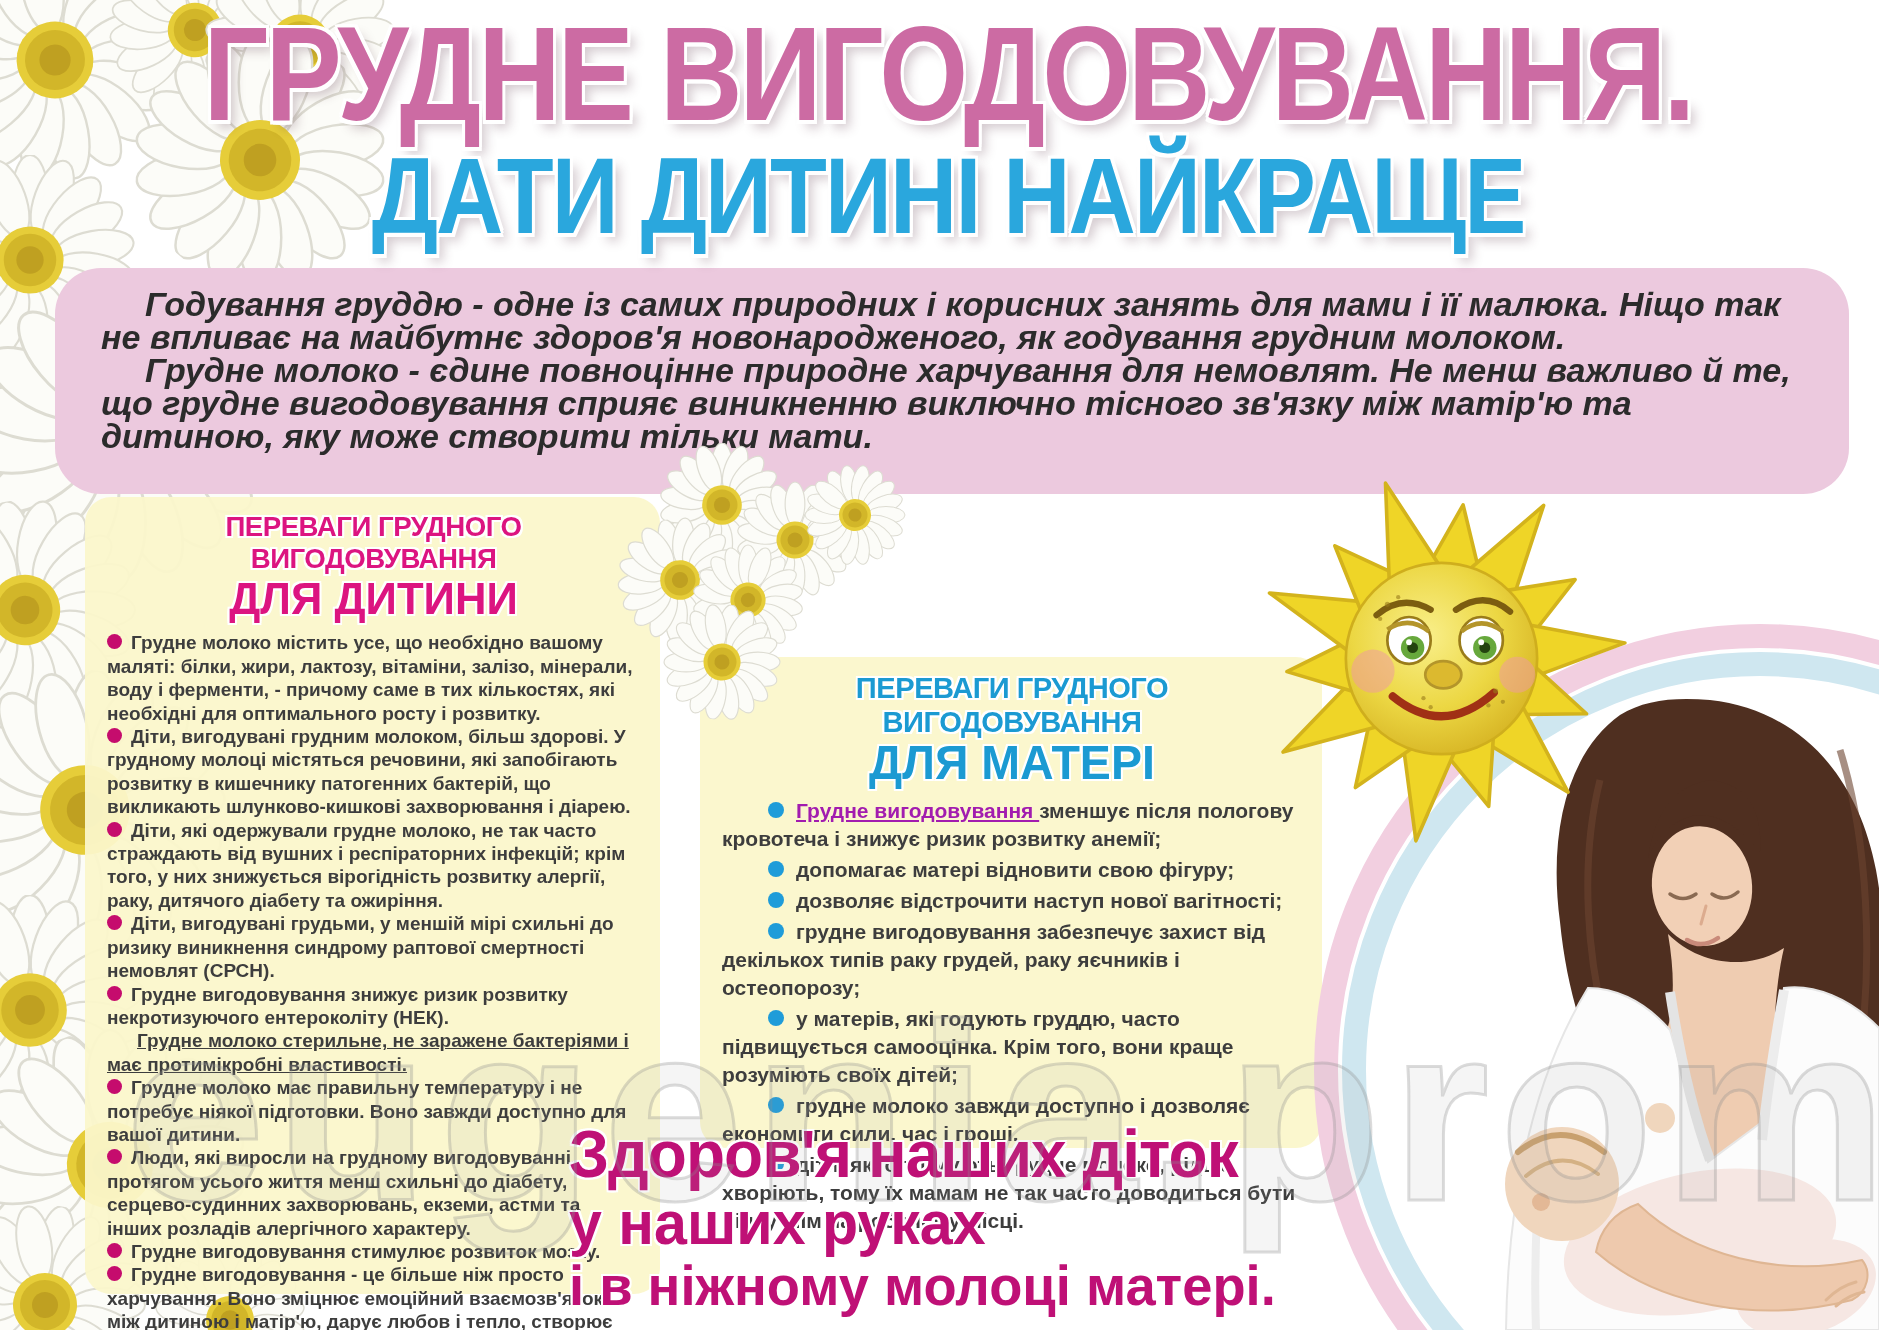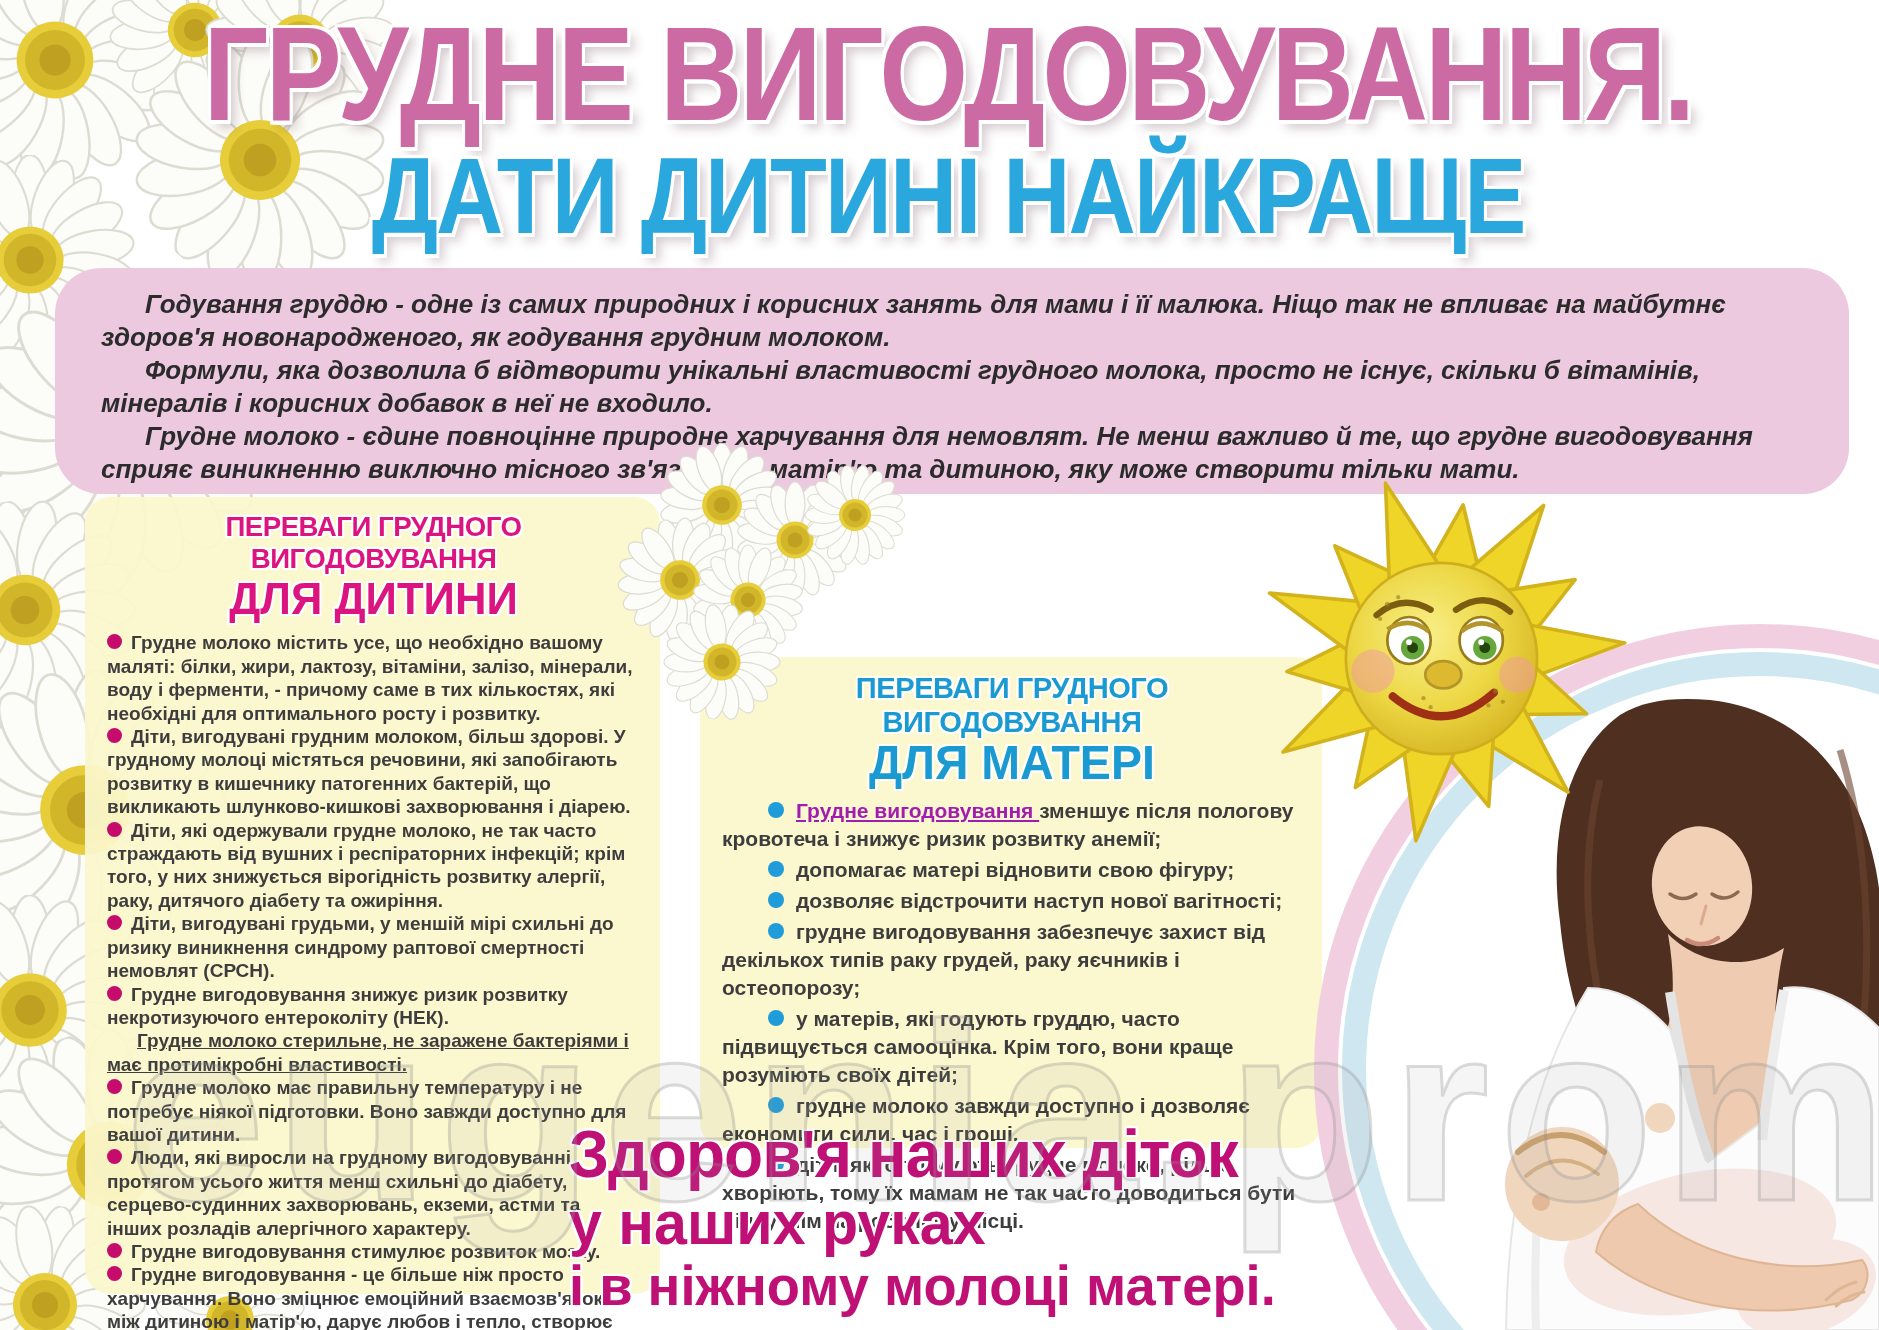--- a/index.html
+++ b/index.html
@@ -33,21 +33,21 @@
     color:#2aa7dd; transform:scale(.96,1.1); transform-origin:center top;
   }
   
   .intro-box{
     position:absolute;left:55px;top:268px;width:1794px;height:226px;box-sizing:border-box;
     background:#ecc9de;border-radius:46px;z-index:5;
     padding:20px 42px 16px 46px;
   }
   .intro-box p{
     margin:0;text-indent:44px;
-    font-size:26px;line-height:33px;font-weight:bold;font-style:italic;color:#2b2b2b;
+    font-size:34px;line-height:33px;font-weight:bold;font-style:italic;color:#2b2b2b;
   }
   
   .panel{
     position:absolute;box-sizing:border-box;z-index:5;
     background:rgba(251,246,203,.94);border-radius:26px;
   }
   .panel-child{left:85px;top:497px;width:575px;height:797px;padding:14px 20px 12px 22px;}
   .panel-mother{left:700px;top:657px;width:622px;height:491px;padding:14px 20px 12px 22px;}
   .panel h3{margin:0;text-align:center;font-weight:bold;transform:scaleX(.97);}
   .panel-child h3 .l1{display:block;font-size:28.5px;line-height:1.12;color:#dc1480;letter-spacing:-.5px;}
@@ -365,21 +365,20 @@
       </svg>
     </div>
 
   <header class="title-wrap">
     <h1 class="poster-title halo">ГРУДНЕ ВИГОДОВУВАННЯ.</h1>
     <h2 class="poster-subtitle halo">ДАТИ ДИТИНІ НАЙКРАЩЕ</h2>
   </header>
 
   <section class="intro-box">
     <p>Годування груддю - одне із самих природних і корисних занять для мами і її малюка. Ніщо так не впливає на майбутнє здоров'я новонародженого, як годування грудним молоком.</p>
-    <p>Формули, яка дозволила б відтворити унікальні властивості грудного молока, просто не існує, скільки б вітамінів, мінералів і корисних добавок в неї не входило.</p>
     <p>Грудне молоко - єдине повноцінне природне харчування для немовлят. Не менш важливо й те, що грудне вигодовування сприяє виникненню виключно тісного зв'язку між матір'ю та дитиною, яку може створити тільки мати.</p>
   </section>
 
   <section class="panel panel-child">
     <h3>
       <span class="l1 halo-sm">ПЕРЕВАГИ ГРУДНОГО ВИГОДОВУВАННЯ</span>
       <span class="l2 halo-sm">ДЛЯ ДИТИНИ</span>
     </h3>
     <ul>
         <li><span class="dot"></span>Грудне молоко містить усе, що необхідно вашому маляті: білки, жири, лактозу, вітаміни, залізо, мінерали, воду і ферменти, - причому саме в тих кількостях, які необхідні для оптимального росту і розвитку.</li>

